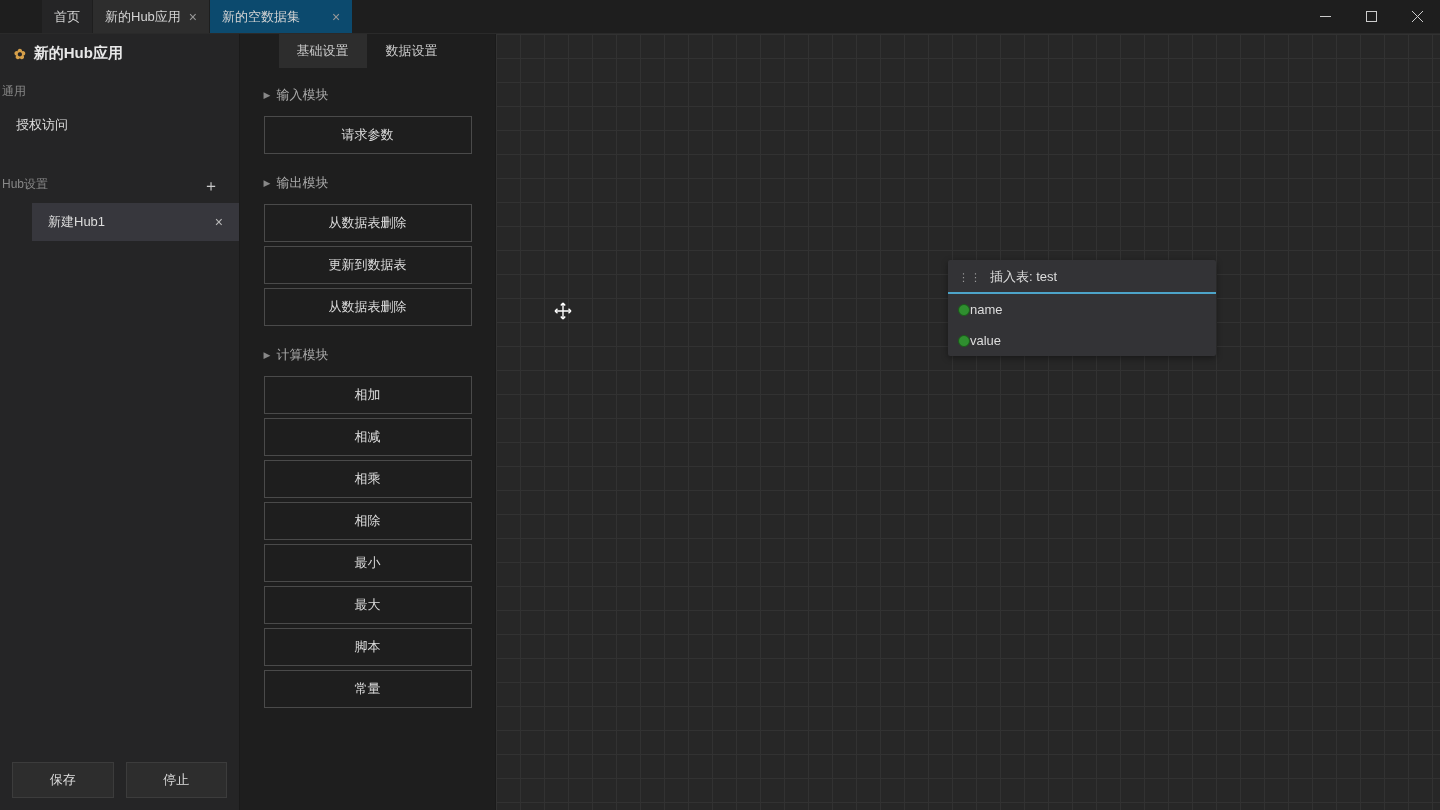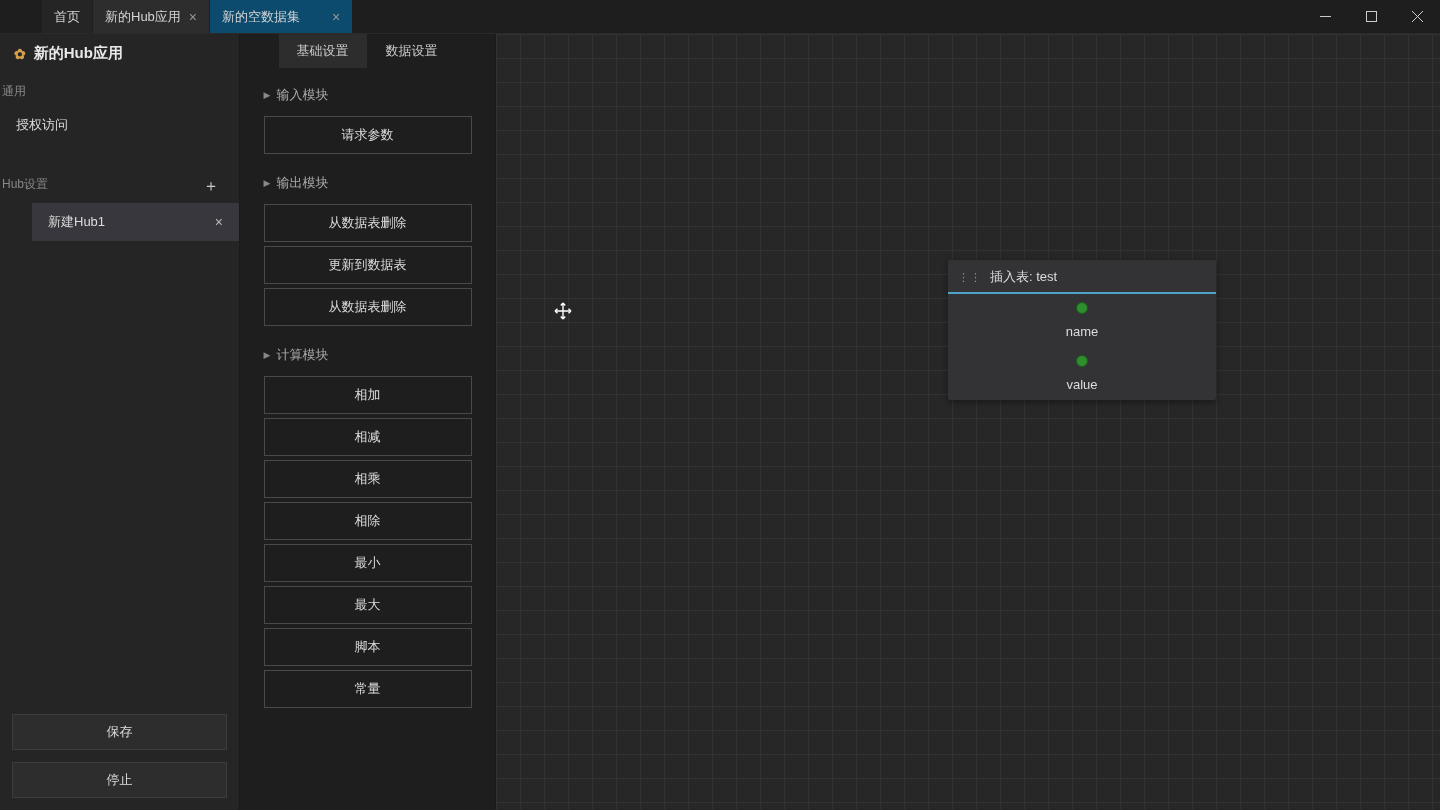--- a/index.html
+++ b/index.html
@@ -82,21 +82,20 @@
   align-items: center;
   justify-content: space-between;
   margin-left: 32px;
 }
 .sidebar-item .close { color: #bbb; font-size: 14px; }
 .sidebar-footer {
   margin-top: auto;
   padding: 12px;
   display: flex;
   gap: 12px;
-  flex-direction: column;
 }
 .sidebar-footer button {
   flex: 1;
   background: #2d2d2d;
   border: 1px solid #3c3c3c;
   color: #ddd;
   padding: 8px 0;
   cursor: pointer;
   font-size: 13px;
 }
@@ -182,25 +181,23 @@
   gap: 8px;
   padding: 8px 10px 6px;
   border-bottom: 2px solid #4da4c9;
   color: #ddd;
   font-size: 13px;
 }
 .grip { color: #999; letter-spacing: 1px; font-size: 11px;}
 .node-row {
   display: flex;
   align-items: center;
-  gap: 10px;
-  padding: 8px 18px;
-  color: #ddd;
-  font-size: 13px;
-  flex-direction: column;
+  padding: 8px 10px;
+  color: #ddd;
+  font-size: 13px;
 }
 .port {
   width: 12px; height: 12px; border-radius: 50%;
   background: #2f8f2f;
   border: 1px solid #1a5c1a;
 }
 </style>
 </head>
 <body>
 

